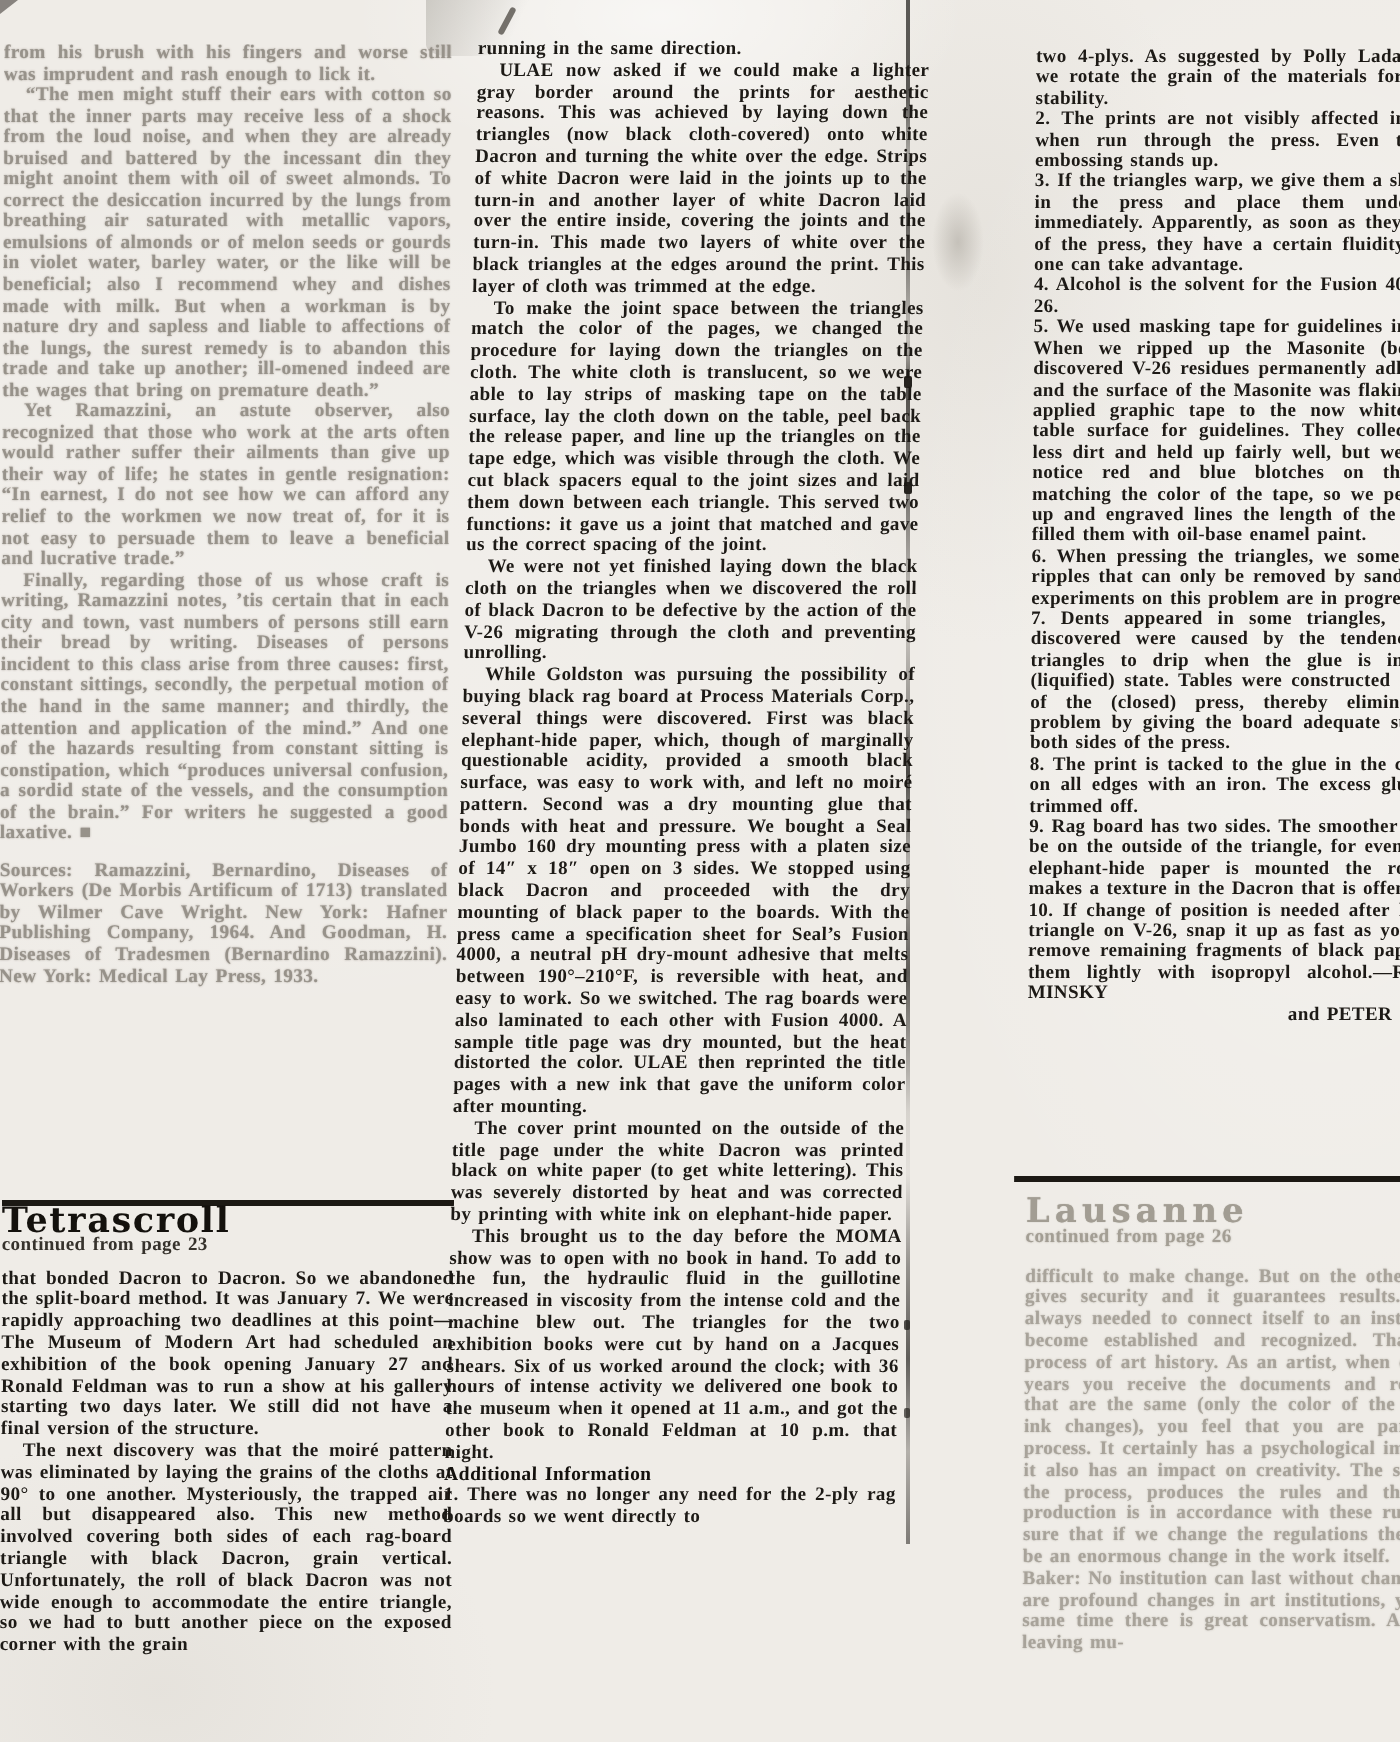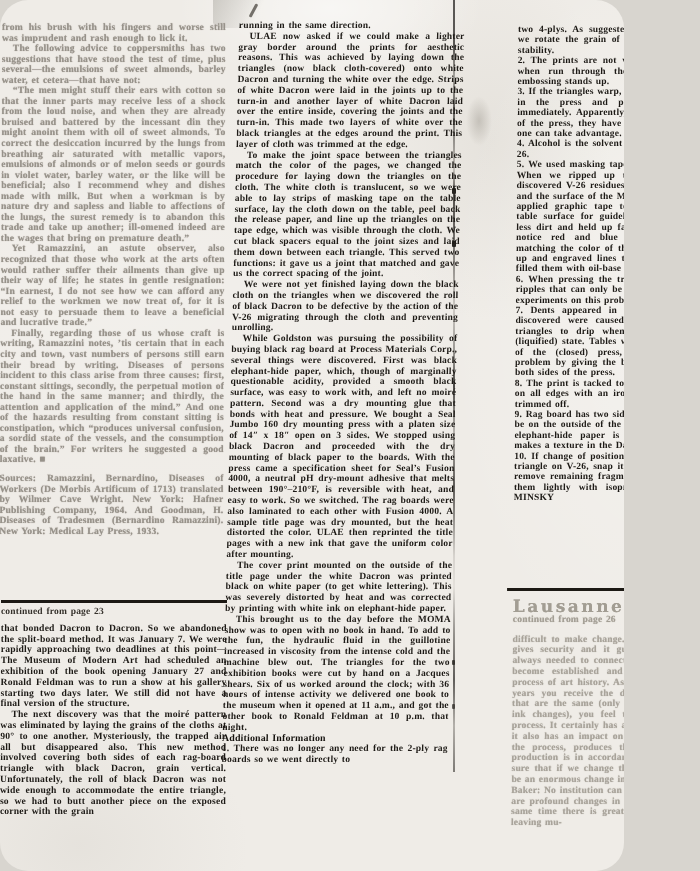--- a/index.html
+++ b/index.html
@@ -1,26 +1,25 @@
 <!DOCTYPE html>
 <html><head>
 <meta charset="utf-8">
 <style>
   html,body{margin:0;padding:0;background:#d8d5cf;}
   .page{
-    position:relative;width:624px;height:871px;overflow:hidden;
+    position:relative;width:700px;height:871px;overflow:hidden;
     background:
       radial-gradient(ellipse 220px 110px at 330px 8px, rgba(255,255,255,.55), transparent 70%),
       radial-gradient(ellipse 300px 520px at 660px 320px, rgba(255,255,255,.30), transparent 72%),
       radial-gradient(ellipse 240px 190px at 80px 845px, rgba(208,204,196,.30), transparent 70%),
       radial-gradient(ellipse 170px 260px at 492px 140px, rgba(212,208,200,.35), transparent 70%),
       radial-gradient(ellipse 500px 300px at 120px 300px, rgba(255,255,255,.18), transparent 75%),
       #efece7;
     font-family:"Liberation Serif", serif;
-    border-radius:28px;
   }
   .col{position:absolute;text-align:justify;font-weight:bold;color:#1d1a16;
        letter-spacing:.2px;word-spacing:1px;hyphens:none;}
   .col p{margin:0;padding:0;}
   p.ind{text-indent:11px;}
   
   .faded-block{left:2px;top:22px;width:224px;height:576px;overflow:hidden;
     font-size:9.6px;line-height:10.55px;color:#97928a;
     text-shadow:0 0 1px rgba(150,145,136,.85);
     transform:skewX(-0.3deg);transform-origin:0 0;}
@@ -87,29 +86,29 @@
   <div class="smudge-stroke"></div>
   <div class="smudge-right"></div>
   <div class="vrule"></div>
   <div class="dot d1"></div>
   <div class="dot d2"></div>
   <div class="dot d3"></div>
   <div class="dot d4"></div>
 
   <div class="col faded-block">
     <p>from his brush with his fingers and worse still was imprudent and rash enough to lick it.</p>
-    <p class="ind">The following advice to coppersmiths has two suggestions that have stood the test of time, plus several—the emulsions of sweet almonds, barley water, et cetera—that have not:</p>
     <p class="ind">“The men might stuff their ears with cotton so that the inner parts may receive less of a shock from the loud noise, and when they are already bruised and battered by the incessant din they might anoint them with oil of sweet almonds. To correct the desiccation incurred by the lungs from breathing air saturated with metallic vapors, emulsions of almonds or of melon seeds or gourds in violet water, barley water, or the like will be beneficial; also I recommend whey and dishes made with milk. But when a workman is by nature dry and sapless and liable to affections of the lungs, the surest remedy is to abandon this trade and take up another; ill-omened indeed are the wages that bring on premature death.”</p>
     <p class="ind">Yet Ramazzini, an astute observer, also recognized that those who work at the arts often would rather suffer their ailments than give up their way of life; he states in gentle resignation: “In earnest, I do not see how we can afford any relief to the workmen we now treat of, for it is not easy to persuade them to leave a beneficial and lucrative trade.”</p>
     <p class="ind">Finally, regarding those of us whose craft is writing, Ramazzini notes, ’tis certain that in each city and town, vast numbers of persons still earn their bread by writing. Diseases of persons incident to this class arise from three causes: first, constant sittings, secondly, the perpetual motion of the hand in the same manner; and thirdly, the attention and application of the mind.” And one of the hazards resulting from constant sitting is constipation, which “produces universal confusion, a sordid state of the vessels, and the consumption of the brain.” For writers he suggested a good laxative. ■</p>
     <p class="src">Sources: Ramazzini, Bernardino, Diseases of Workers (De Morbis Artificum of 1713) translated by Wilmer Cave Wright. New York: Hafner Publishing Company, 1964. And Goodman, H. Diseases of Tradesmen (Bernardino Ramazzini). New York: Medical Lay Press, 1933.</p>
   </div>
 
   <div class="col tetra">
     <div class="hrule"></div>
+    <h2>Tetrascroll</h2>
     <div class="contfrom">continued from page 23</div>
     <p>that bonded Dacron to Dacron. So we abandoned the split-board method. It was January 7. We were rapidly approaching two deadlines at this point—The Museum of Modern Art had scheduled an exhibition of the book opening January 27 and Ronald Feldman was to run a show at his gallery starting two days later. We still did not have a final version of the structure.</p>
     <p class="ind">The next discovery was that the moiré pattern was eliminated by laying the grains of the cloths at 90° to one another. Mysteriously, the trapped air all but disappeared also. This new method involved covering both sides of each rag-board triangle with black Dacron, grain vertical. Unfortunately, the roll of black Dacron was not wide enough to accommodate the entire triangle, so we had to butt another piece on the exposed corner with the grain</p>
   </div>
 
   <div class="col mid">
     <p>running in the same direction.</p>
     <p class="ind">ULAE now asked if we could make a lighter gray border around the prints for aesthetic reasons. This was achieved by laying down the triangles (now black cloth-covered) onto white Dacron and turning the white over the edge. Strips of white Dacron were laid in the joints up to the turn-in and another layer of white Dacron laid over the entire inside, covering the joints and the turn-in. This made two layers of white over the black triangles at the edges around the print. This layer of cloth was trimmed at the edge.</p>
     <p class="ind">To make the joint space between the triangles match the color of the pages, we changed the procedure for laying down the triangles on the cloth. The white cloth is translucent, so we were able to lay strips of masking tape on the table surface, lay the cloth down on the table, peel back the release paper, and line up the triangles on the tape edge, which was visible through the cloth. We cut black spacers equal to the joint sizes and laid them down between each triangle. This served two functions: it gave us a joint that matched and gave us the correct spacing of the joint.</p>
     <p class="ind">We were not yet finished laying down the black cloth on the triangles when we discovered the roll of black Dacron to be defective by the action of the V-26 migrating through the cloth and preventing unrolling.</p>

